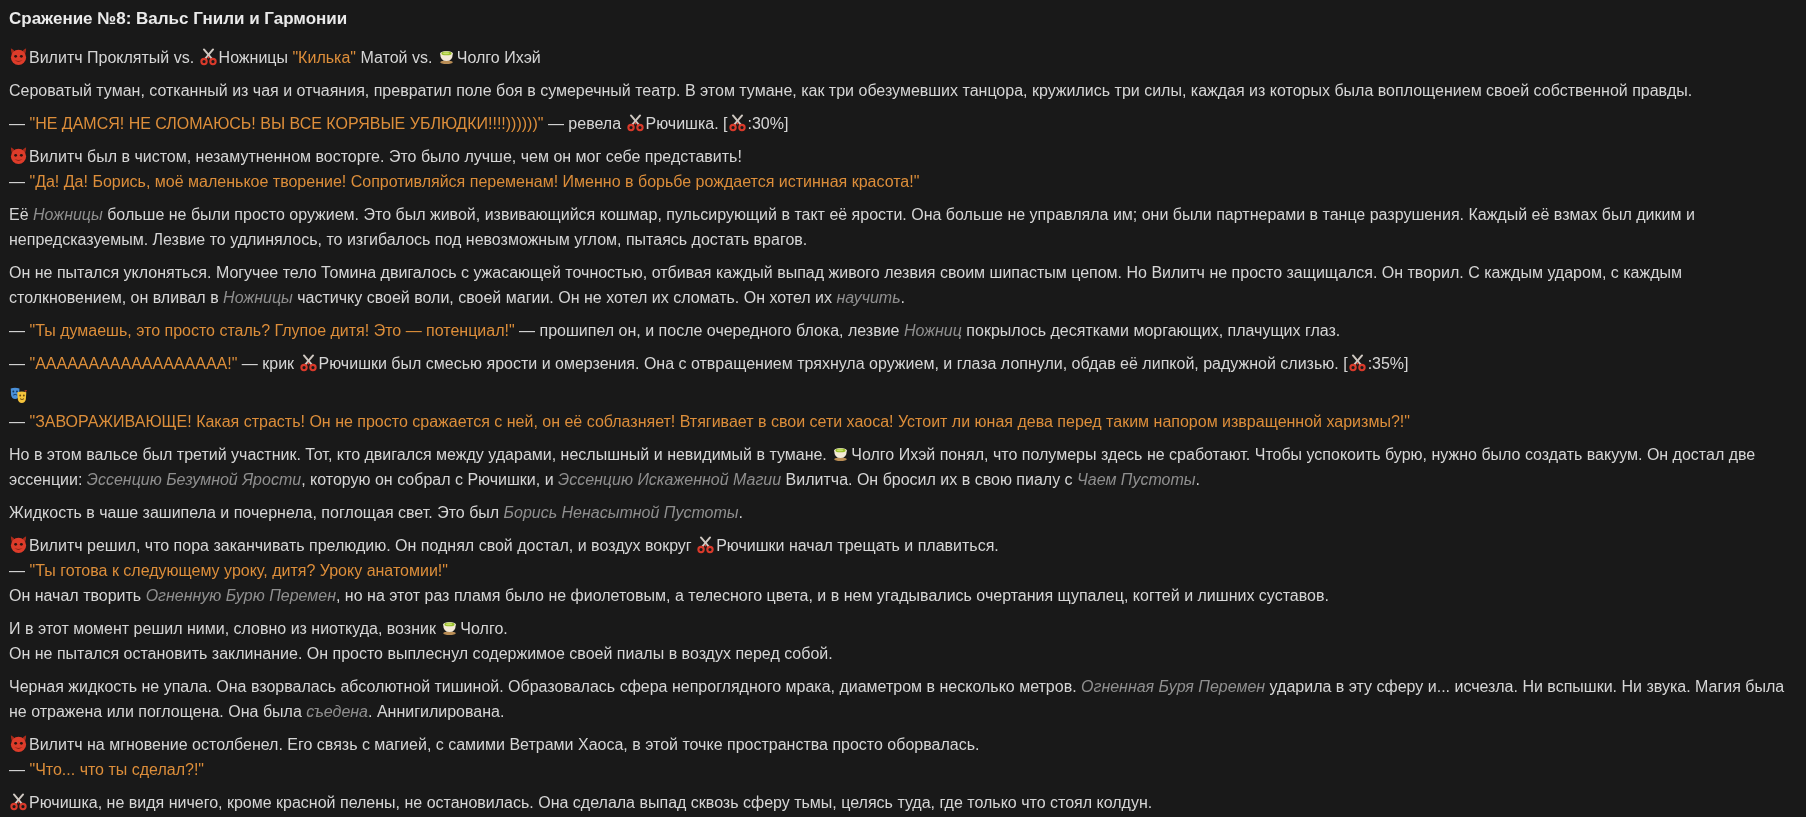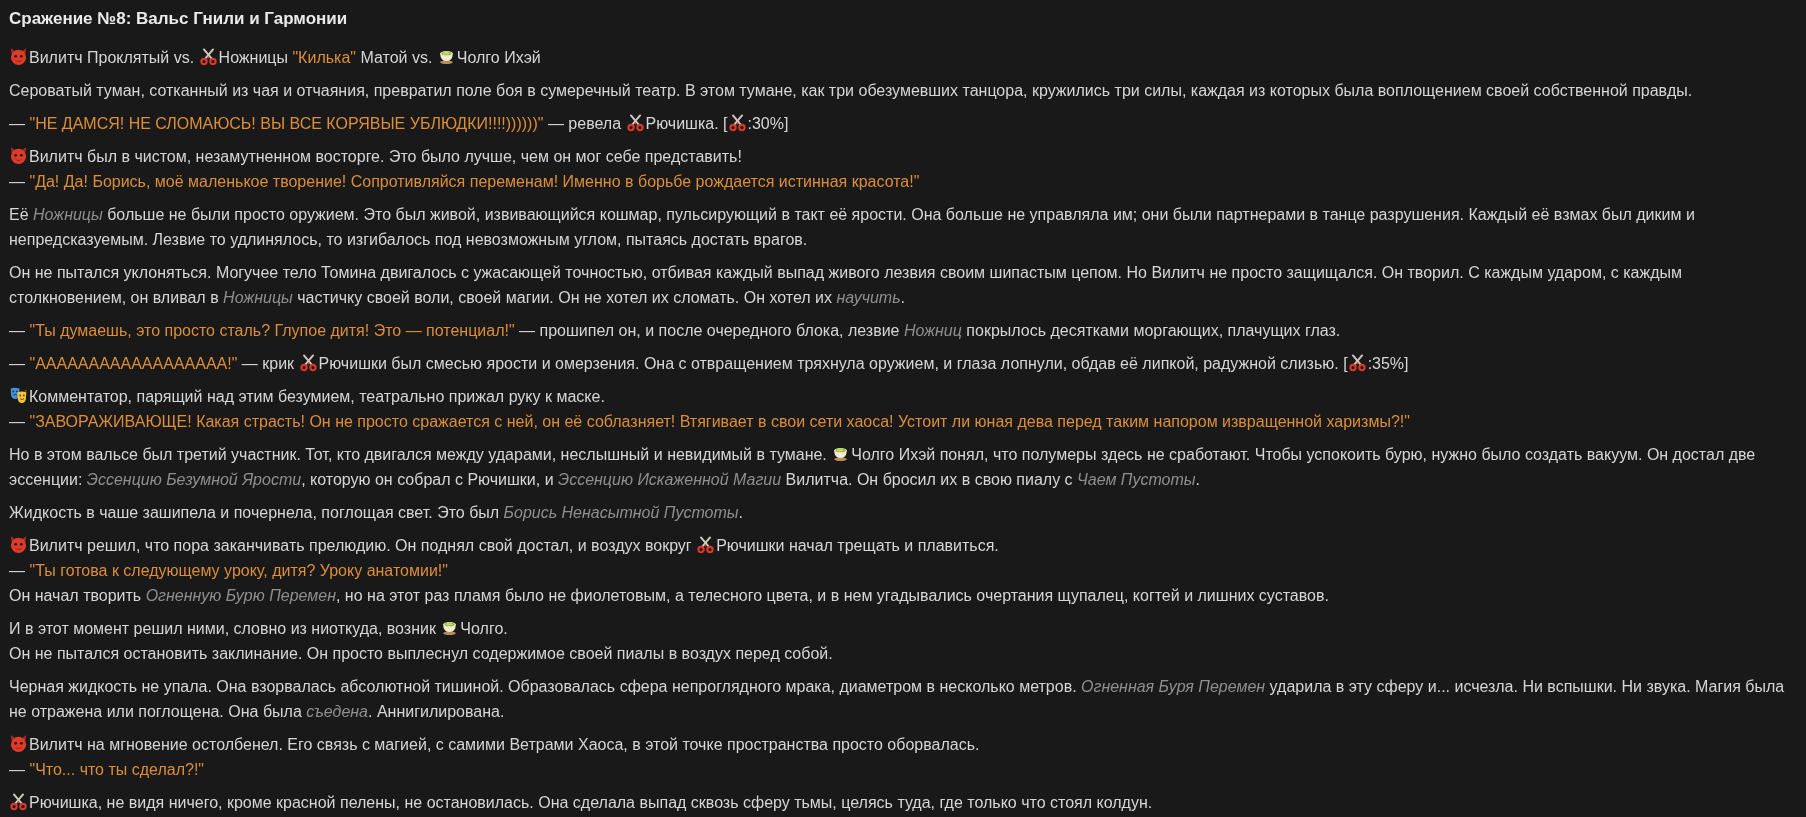--- a/index.html
+++ b/index.html
@@ -114,21 +114,21 @@
     <p><span class="emoji"><svg viewBox="0 0 20 20">
           <path d="M1.8 2.6 Q6.4 1 11 2.6 L10.6 9.4 Q9.8 13.6 6.4 13.6 Q3 13.6 2.2 9.4Z" fill="#4a90d9"></path>
           <circle cx="4.6" cy="5.8" r="1" fill="#173a5e"></circle>
           <circle cx="8.4" cy="5.8" r="1" fill="#173a5e"></circle>
           <path d="M4.4 9.6 Q6.5 8 8.6 9.6" stroke="#173a5e" stroke-width="1" fill="none"></path>
           <path d="M17.6 6.2 L19 4.4 L16 4.8Z" fill="#d9432b"></path>
           <path d="M8.8 6.6 Q13.6 5 18.2 6.6 L17.8 13.6 Q17 17.8 13.5 17.8 Q10 17.8 9.2 13.6Z" fill="#f5c33b"></path>
           <circle cx="11.8" cy="10" r="1" fill="#6e4a0e"></circle>
           <circle cx="15.6" cy="10" r="1" fill="#6e4a0e"></circle>
           <path d="M11.6 13.4 Q13.7 15.2 15.8 13.4" stroke="#6e4a0e" stroke-width="1" fill="none"></path>
-        </svg></span><span class="normal">Комментатор, парящий над этим безумием, театрально прижал руку к маске.</span><br><span class="normal">— </span><span class="orange">"ЗАВОРАЖИВАЮЩЕ! Какая страсть! Он не просто сражается с ней, он её соблазняет! Втягивает в свои сети хаоса! Устоит ли юная дева перед таким напором извращенной харизмы?!"</span></p>
+        </svg></span><br><span class="normal">— </span><span class="orange">"ЗАВОРАЖИВАЮЩЕ! Какая страсть! Он не просто сражается с ней, он её соблазняет! Втягивает в свои сети хаоса! Устоит ли юная дева перед таким напором извращенной харизмы?!"</span></p>
     <p><span class="normal">Но в этом вальсе был третий участник. Тот, кто двигался между ударами, неслышный и невидимый в тумане. </span><span class="emoji"><svg viewBox="0 0 20 20">
           <ellipse cx="10" cy="16" rx="6.6" ry="1.9" fill="#b98d55"></ellipse>
           <path d="M3.4 6.8 Q3.4 14.8 10 14.8 Q16.6 14.8 16.6 6.8Z" fill="#f4ead8"></path>
           <ellipse cx="10" cy="6.8" rx="6.6" ry="2.7" fill="#f4ead8"></ellipse>
           <ellipse cx="10" cy="6.8" rx="5.4" ry="2" fill="#9bc02c"></ellipse>
           <ellipse cx="9.6" cy="6.5" rx="3.4" ry="1.1" fill="#c8e06b"></ellipse>
         </svg></span><span class="normal">Чолго Ихэй понял, что полумеры здесь не сработают. Чтобы успокоить бурю, нужно было создать вакуум. Он достал две эссенции: </span><span class="italic">Эссенцию Безумной Ярости</span><span class="normal">, которую он собрал с Рючишки, и </span><span class="italic">Эссенцию Искаженной Магии</span><span class="normal"> Вилитча. Он бросил их в свою пиалу с </span><span class="italic">Чаем Пустоты</span><span class="normal">.</span></p>
     <p><span class="normal">Жидкость в чаше зашипела и почернела, поглощая свет. Это был </span><span class="italic">Борись Ненасытной Пустоты</span><span class="normal">.</span></p>
     <p><span class="emoji"><svg viewBox="0 0 20 20">
           <path d="M2 1.2 Q5.2 2.8 6.8 5.6 L3 7.4 Q1.8 4 2 1.2Z" fill="#a52a1a"></path>

